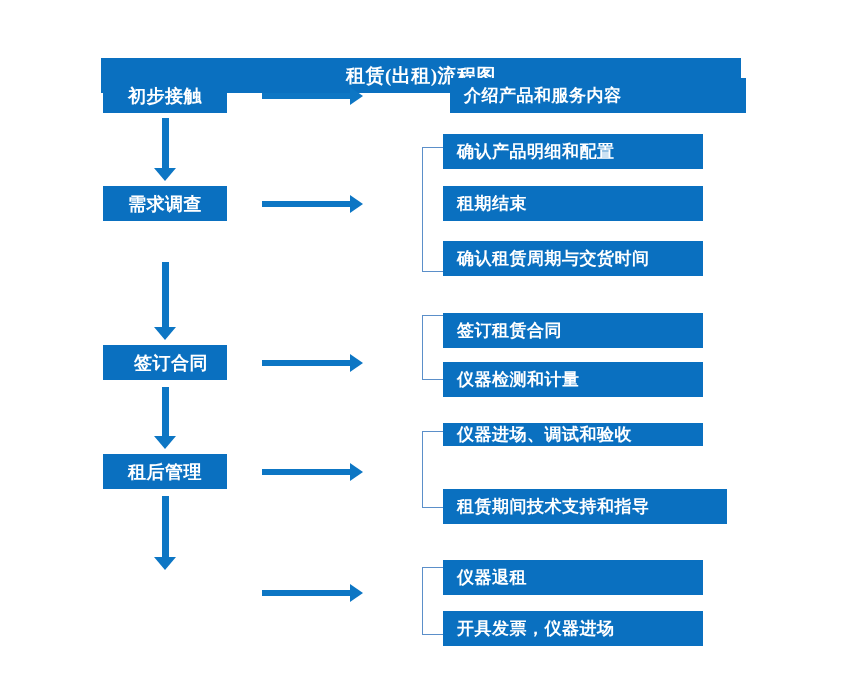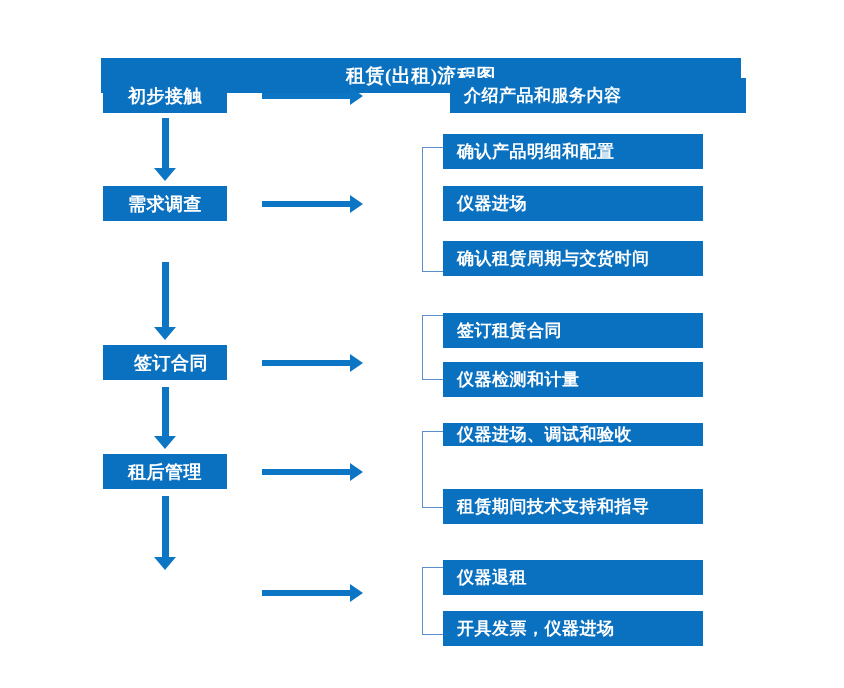--- a/index.html
+++ b/index.html
@@ -162,29 +162,29 @@
   <div class="bracket" style="left:422px; top:315px; width:21px; height:65px;"></div>
 
   <div class="bracket" style="left:422px; top:431px; width:21px; height:77px;"></div>
 
   <div class="bracket" style="left:422px; top:567px; width:21px; height:68px;"></div>
 
   <div class="box detail-box" style="left:441px; top:78px; width:296px; height:35px;margin-left:9px;">介绍产品和服务内容</div>
 
   <div class="box detail-box" style="left:443px; top:134px; width:260px; height:35px;">确认产品明细和配置</div>
 
-  <div class="box detail-box" style="left:443px; top:186px; width:260px; height:35px;">仪器进场</div>
+  <div class="box detail-box" style="left:443px; top:186px; width:260px; height:35px;">租期结束</div>
 
   <div class="box detail-box" style="left:443px; top:241px; width:260px; height:35px;">确认租赁周期与交货时间</div>
 
   <div class="box detail-box" style="left:443px; top:313px; width:260px; height:35px;">签订租赁合同</div>
 
   <div class="box detail-box" style="left:443px; top:362px; width:260px; height:35px;">仪器检测和计量</div>
 
   <div class="box detail-box" style="left:443px; top:423px; width:260px; height:23px;">仪器进场、调试和验收</div>
 
-  <div class="box detail-box" style="left:443px; top:489px; width:260px; height:35px;">租赁期间技术支持和指导</div>
+  <div class="box detail-box" style="left:443px; top:489px; width:284px; height:35px;">租赁期间技术支持和指导</div>
 
   <div class="box detail-box" style="left:443px; top:560px; width:260px; height:35px;">仪器退租</div>
 
   <div class="box detail-box" style="left:443px; top:611px; width:260px; height:35px;">开具发票，仪器进场</div>
 
 </div>
 
 </body></html>

